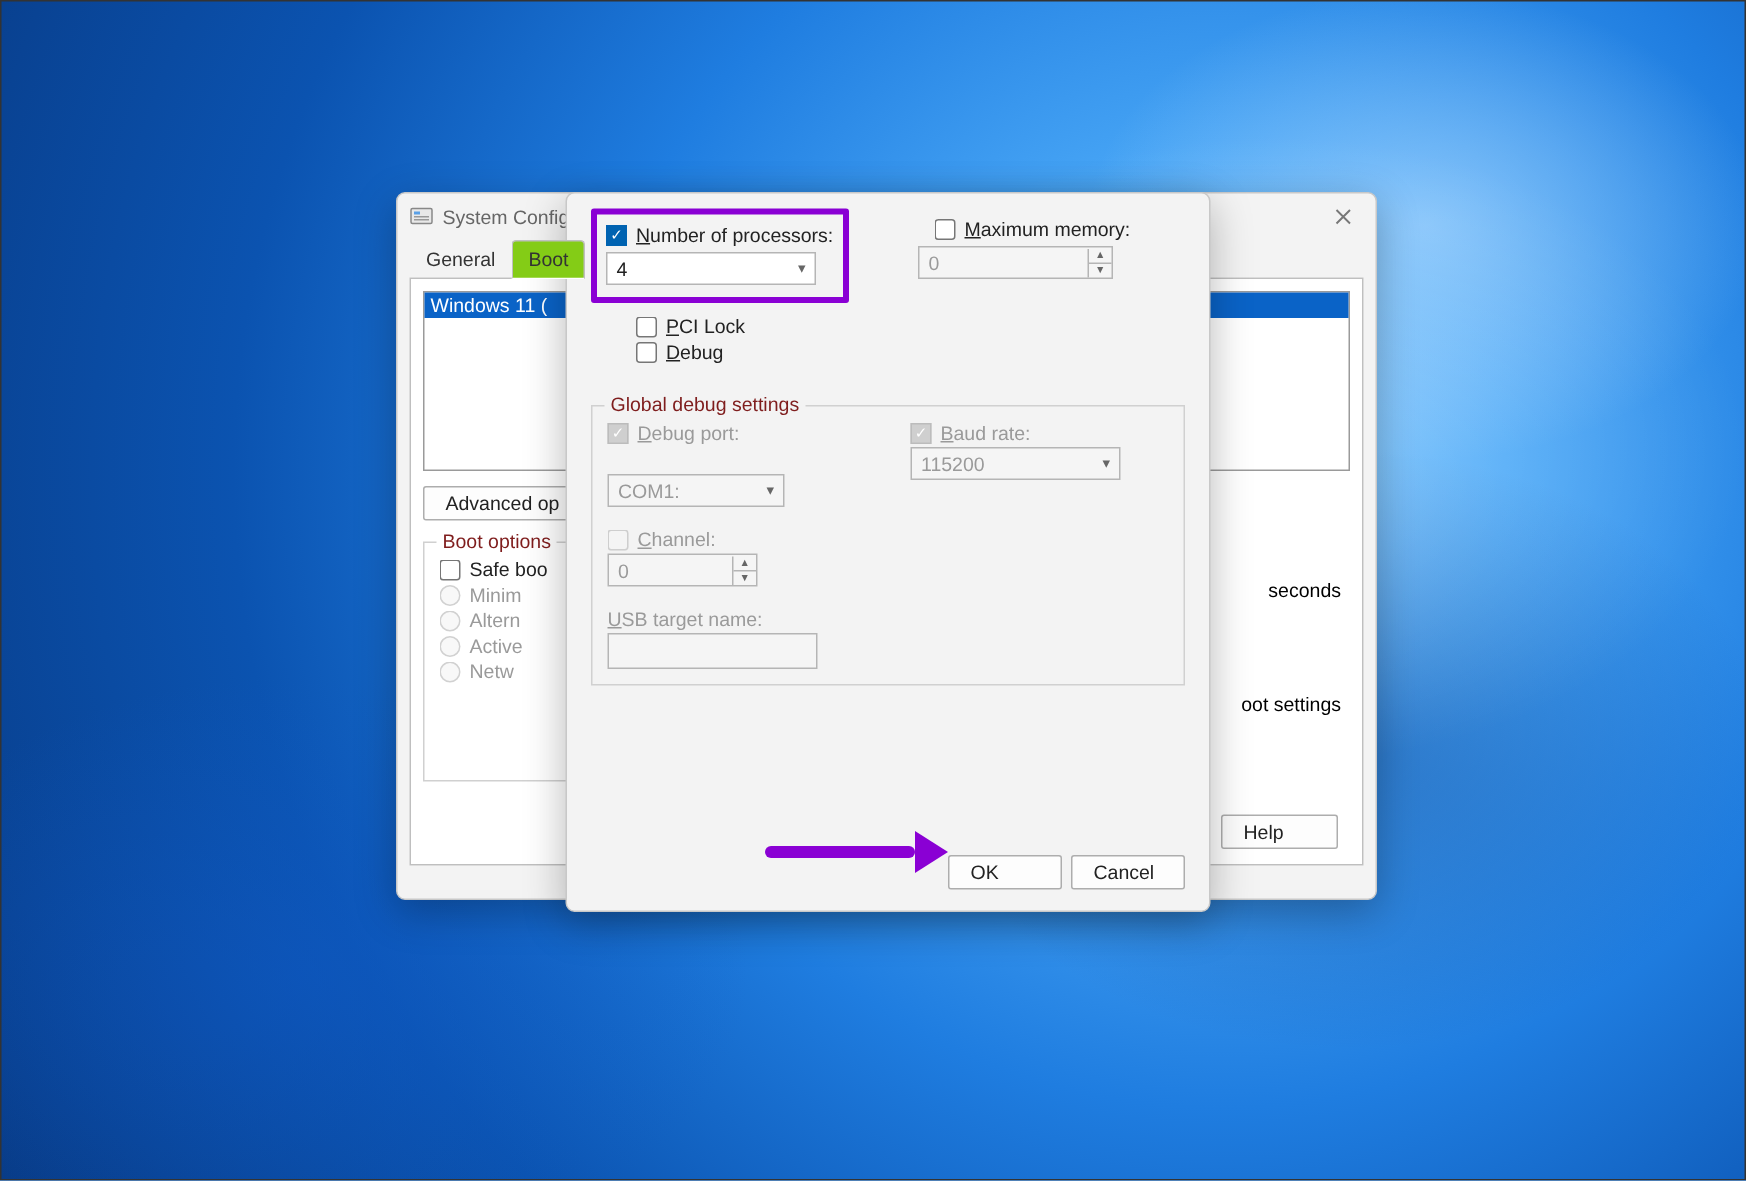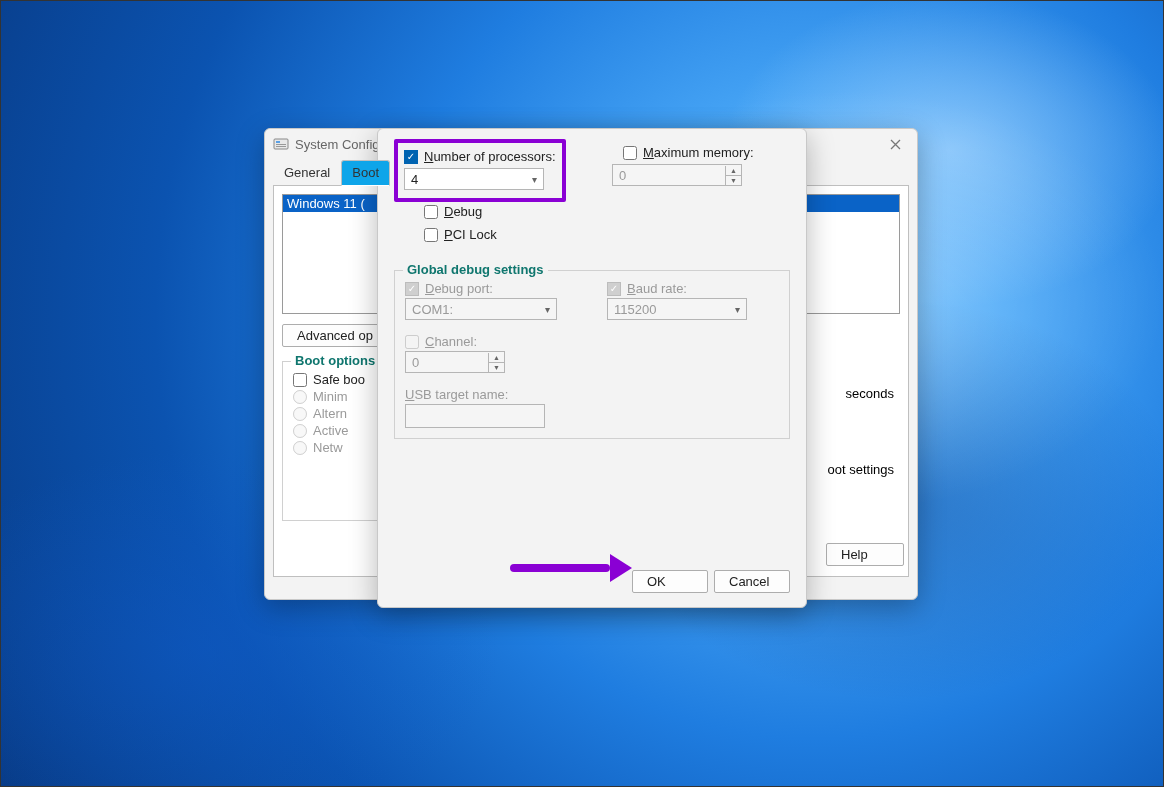--- a/index.html
+++ b/index.html
@@ -24,40 +24,40 @@
   .window {
     position:absolute; background:#f3f3f3; border:1px solid #c8c8c8; border-radius:6px;
     box-shadow:0 8px 28px rgba(0,0,0,.28);
   }
   .titlebar { height:30px; display:flex; align-items:center; padding:0 8px; color:#666; font-size:14px; }
   .titlebar .icon { width:16px; height:16px; margin-right:6px; display:flex; align-items:center; justify-content:center; }
   .titlebar .spacer { flex:1; }
   .close-x { width:28px; height:28px; display:flex; align-items:center; justify-content:center; color:#777; border-radius:4px; }
   .tabs { display:flex; padding:0 8px; gap:0; }
   .tab { padding:4px 10px 5px; border:1px solid transparent; border-bottom:none; color:#333; position:relative; top:1px; background:transparent;text-align:center; }
-  .tab.active { background:#0ea5e9; border-color:#bfbfbf; border-bottom:1px solid #fff; z-index:2; border-radius:3px 3px 0 0; }
+  .tab.active { background:#84cc16; border-color:#bfbfbf; border-bottom:1px solid #fff; z-index:2; border-radius:3px 3px 0 0; }
   .tab-body { margin:0 8px 0 8px; background:#fff; border:1px solid #bfbfbf; padding:8px; height:340px; position:relative; }
   .listbox { width:100%; height:120px; border:1px solid #9a9a9a; background:#fff; }
   .listbox .sel { background:#0a63c7; color:#fff; padding:1px 4px; }
   .btn { background:#fdfdfd; border:1px solid #adadad; padding:3px 14px; min-width:72px; text-align:left; display:inline-block; color:#222; border-radius:2px; }
   .fieldset { border:1px solid #d0d0d0; padding:8px 10px 10px; position:relative; margin-top:10px; }
-  .fieldset > .legend { position:absolute; top:-9px; left:8px; background:#fff; padding:0 4px; color:#0f766e;font-weight:bold; }
+  .fieldset > .legend { position:absolute; top:-9px; left:8px; background:#fff; padding:0 4px; color:#7f1d1d; }
   .fieldset.on-grey > .legend { background:#f3f3f3; }
   .chk, .rad { display:flex; align-items:center; gap:6px; margin:2px 0; color:#222; }
   .chk input[type=checkbox], .rad input[type=radio]{ width:14px; height:14px; margin:0;}
   .disabled { color:#9a9a9a; }
   .input, .combo, .spin { background:#fff; border:1px solid #b5b5b5; height:22px; display:flex; align-items:center; padding:0 6px; color:#222; }
   .input.disabled, .combo.disabled, .spin.disabled { background:#f5f5f5; color:#9a9a9a; }
   .combo { justify-content:space-between; }
   .chev { color:#666; font-size:10px; }
   .spin { justify-content:space-between; padding-right:0;}
   .spinbtns { display:flex; flex-direction:column; border-left:1px solid #b5b5b5; }
   .spinbtns span{ font-size:7px; line-height:9px; padding:0 4px; color:#666; border-bottom:1px solid #b5b5b5;}
   .spinbtns span:last-child{border-bottom:none;}
-  .sec-buttons { position:absolute; right:4px; bottom:10px; display:flex; gap:6px; }
+  .sec-buttons { position:absolute; right:16px; bottom:10px; display:flex; gap:6px; }
 
   
   .dialog2 { left:377px; top:128px; width:430px; height:480px; background:#f3f3f3; }
   .dialog2 .body { padding:10px 16px 0 16px; }
   .row2 { display:flex; gap:40px; }
   .col { flex:1; }
   .highlight-box { border:4px solid #8a00d4; padding:4px 6px 8px 6px; border-radius:2px; display:inline-block; }
   .grey-check { display:inline-flex; width:14px; height:14px; background:#cfcfcf; border:1px solid #bcbcbc; align-items:center; justify-content:center; font-size:10px; color:#fff; }
   .blue-check { display:inline-flex; width:14px; height:14px; background:#0063b1; border:1px solid #0063b1; align-items:center; justify-content:center; color:#fff; font-size:10px; }
   .u { text-decoration:underline; text-decoration-thickness:1px; }
@@ -167,39 +167,39 @@
           <div class="spin disabled" style="width:130px; margin-top:4px;">
             <span>0</span>
             <span class="spinbtns">
                 <span>▲</span>
                 <span>▼</span>
               </span>
           </div>
         </div>
       </div>
 
+      <label class="chk" style="margin-top:8px; margin-left:30px;">
+        <input type="checkbox" style="">
+        <span><span class="u">P</span><span>CI Lock</span></span>
+      </label>
       <label class="chk" style="margin-left:30px;">
         <input type="checkbox" style="">
         <span><span class="u">D</span><span>ebug</span></span>
-      </label>
-      <label class="chk" style="margin-top:8px; margin-left:30px;">
-        <input type="checkbox" style="">
-        <span><span class="u">P</span><span>CI Lock</span></span>
       </label>
 
       <div class="fieldset on-grey" style="margin-top:28px;">
         <span class="legend">Global debug settings</span>
 
         <div class="row2" style="gap:30px;">
           <div class="col">
             <label class="chk disabled">
               <span class="grey-check">✓</span>
               <span><span class="u">D</span><span>ebug port:</span></span>
             </label>
-            <div class="combo disabled" style="width:152px; margin-top:2px;">
+            <div class="combo disabled" style="width:118px; margin-top:20px;">
               <span>COM1:</span>
                 <span class="chev">▾</span>
             </div>
 
             <label class="chk disabled" style="margin-top:14px;">
               <input type="checkbox" disabled="" style="">
               <span><span class="u">C</span><span>hannel:</span></span>
             </label>
             <div class="spin disabled" style="width:100px;">
               <span>0</span>

